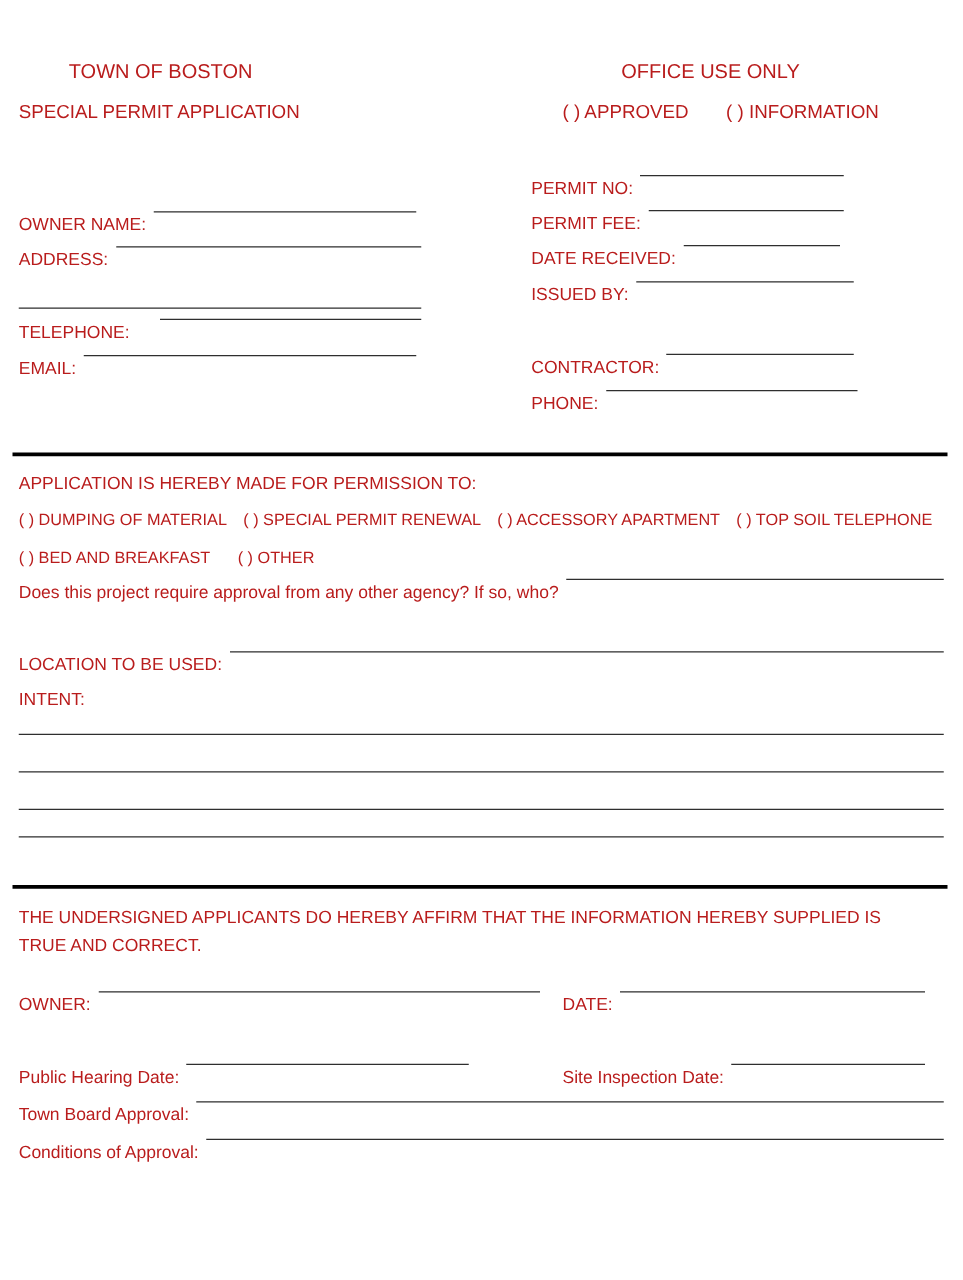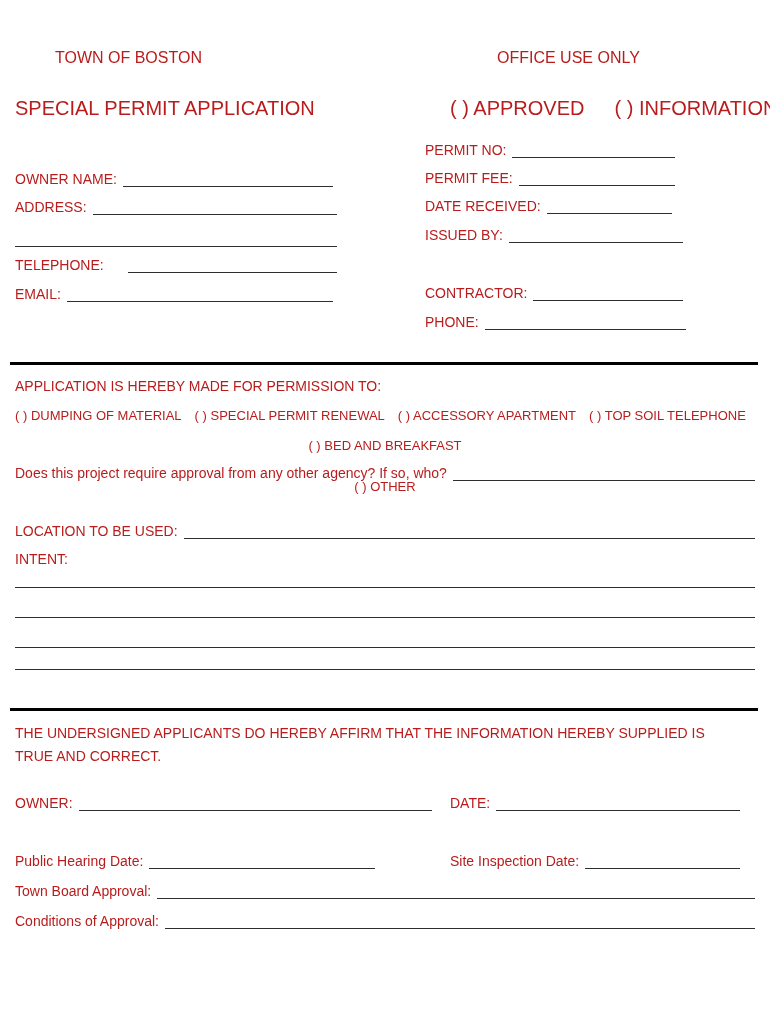--- a/index.html
+++ b/index.html
@@ -6,37 +6,37 @@
   html,body { background:#ffffff; }
   .page {
     position:relative;
     width:770px; height:1024px;
     background:#ffffff;
     font-family:"Liberation Sans", sans-serif;
     color:#b91c1c;
     overflow:hidden;
   }
   .abs { position:absolute; }
-  .row { display:flex; align-items:flex-end; height:20px; }
+  .row { display:flex; height:20px; }
   .lbl { white-space:nowrap; font-size:14px; line-height:20px; }
   .lbl-sm { white-space:nowrap; font-size:14px; line-height:20px; }
   .line {
     flex:1; height:0;
     border-bottom:1px solid #2e2e2e;
     margin-left:6px; margin-bottom:2px;
   }
   .gap-lg { margin-left:24px; }
   .uline { border-bottom:1px solid #2e2e2e; }
   .title { font-size:16px; line-height:20px; white-space:nowrap; }
-  .title-lg { font-size:20px; line-height:21px; white-space:nowrap;margin-top:19px; }
+  .title-lg { font-size:15px; line-height:21px; white-space:nowrap; }
   .divider { background:#000000; height:3px; }
   .opts { display:flex; align-items:center; white-space:nowrap; }
   .opt { font-size:13px; line-height:19px; white-space:nowrap; }
   .opts-gap1 { gap:13px; }
-  .opts-gap2 { gap:22px;flex-direction:column; }
+  .opts-gap2 { gap:22px; }
   .heading { font-size:14px; line-height:20px; white-space:nowrap;text-align:right; }
   .para { font-size:14px; line-height:23px; }
   .approved-line { display:flex; gap:30px; }
 </style>
 </head>
 <body>
 
 <div class="page">
 
   <div class="abs title" style="left:55px; top:48px;">TOWN OF BOSTON</div>

